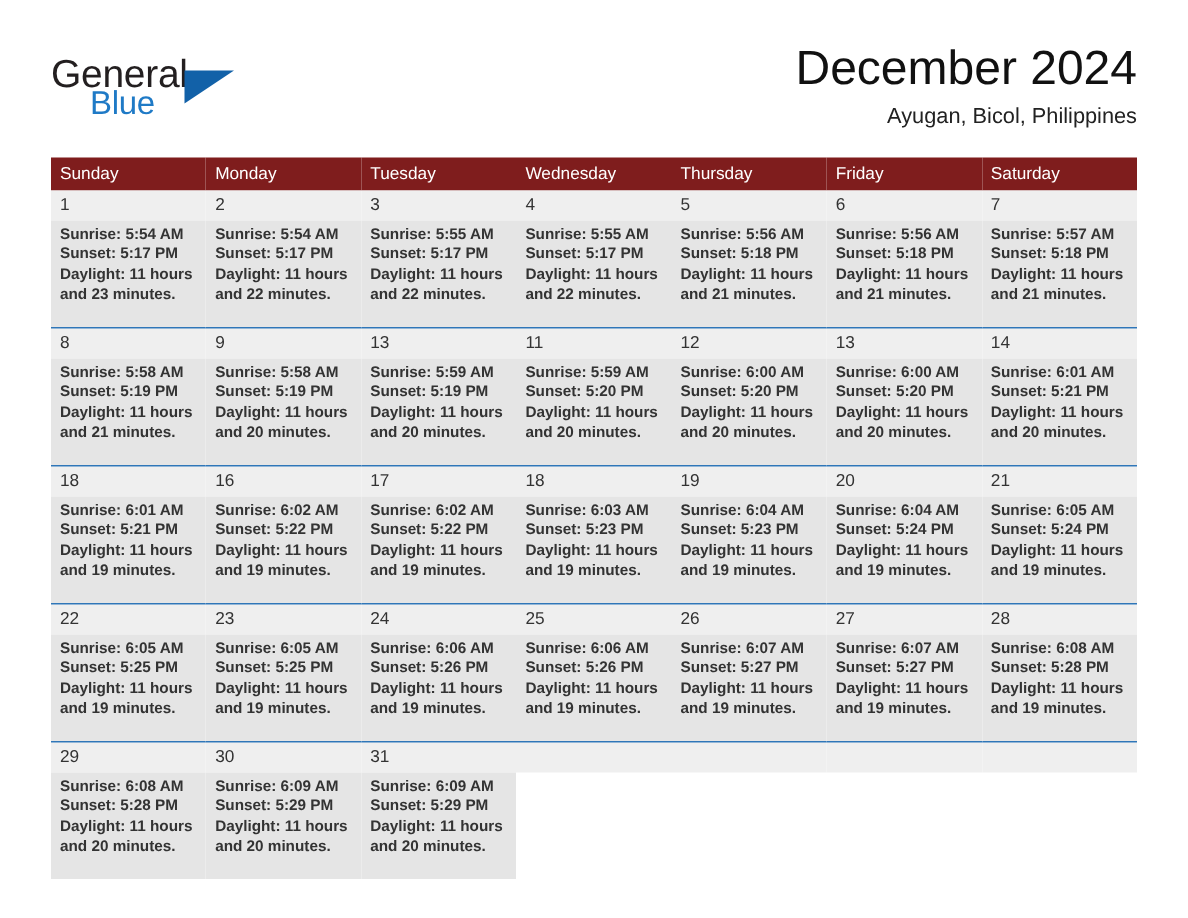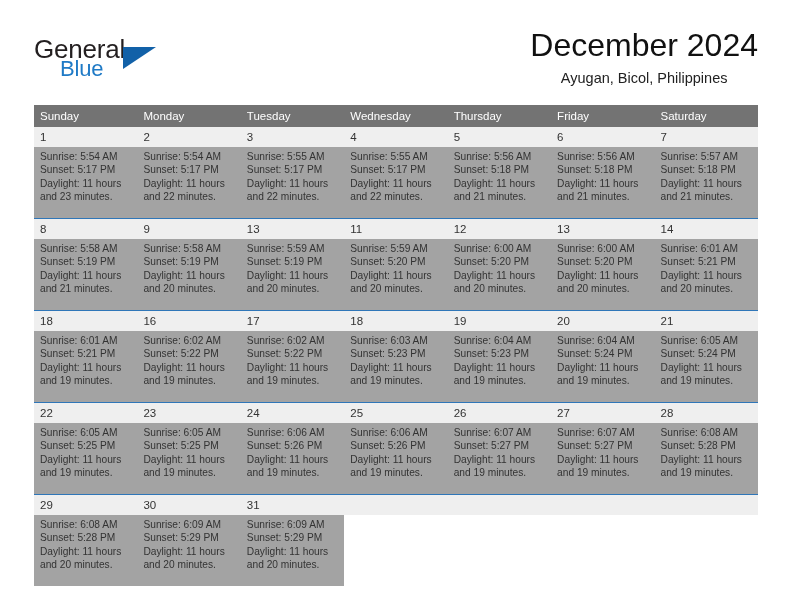--- a/index.html
+++ b/index.html
@@ -75,34 +75,33 @@
     color: #111111;
     line-height: 34px;
     white-space: nowrap;
   }
   .cal-subtitle {
     font-size: 14.5px;
     color: #222222;
     line-height: 22px;
     margin-top: 5px;
     white-space: nowrap;
-    text-align: center;
   }
 
   
   .calendar {
     position: absolute;
     left: 34px;
     top: 105px;
     width: 724px;
     border-collapse: collapse;
     table-layout: fixed;
   }
   .calendar th {
-    background: #737373;
+    background: #7f1d1d;
     color: #ffffff;
     font-size: 11.5px;
     font-weight: normal;
     text-align: left;
     padding: 5px 0 5px 6px;
     height: 10px;
     border: none;
   }
   .calendar td {
     vertical-align: top;
@@ -124,21 +123,22 @@
   }
   .daynum.empty {
     color: transparent;
   }
   .details {
     padding: 3px 8px 10px 6px;
     font-size: 10.2px;
     line-height: 13.3px;
     color: #333333;
     min-height: 58px;
-    background: #a3a3a3;
+    background: #e5e5e5;
+    font-weight: bold;
   }
   .details div {
     white-space: nowrap;
   }
   .details.empty {
     visibility: hidden;
   }
 </style>
 </head>
 <body>

